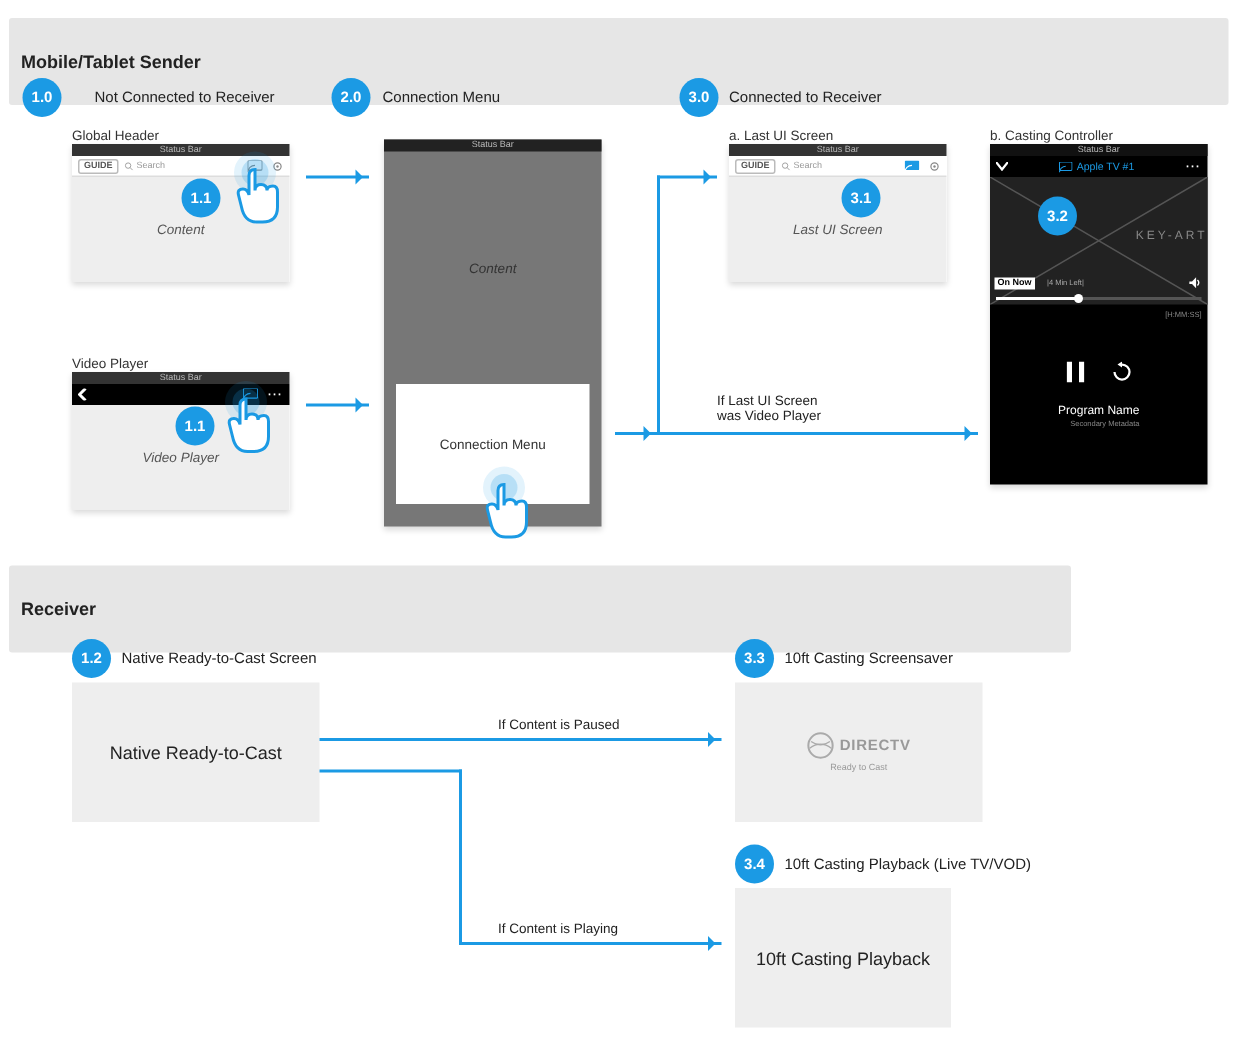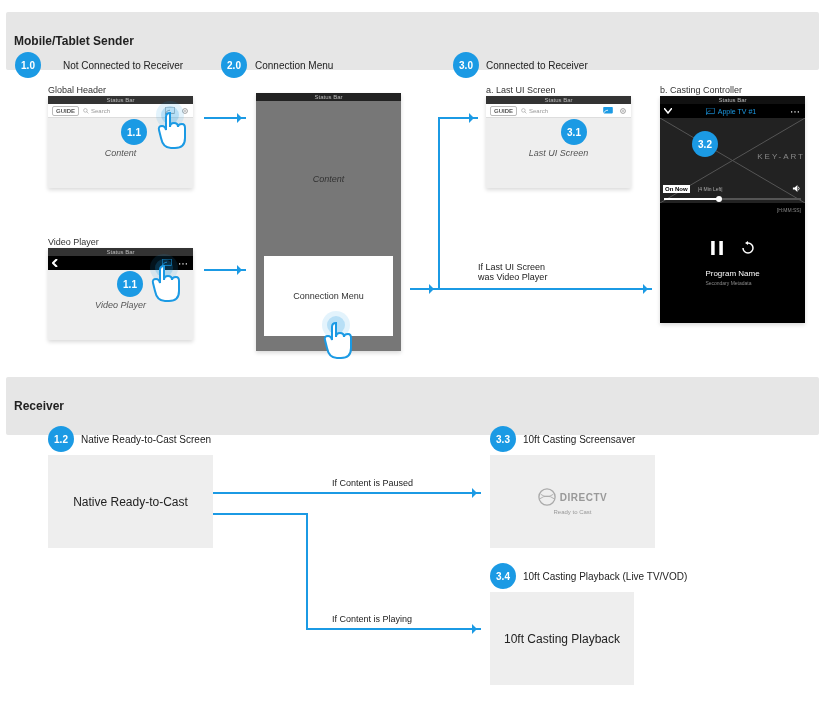--- a/index.html
+++ b/index.html
@@ -192,21 +192,21 @@
       <div style="display:flex;gap:18px;align-items:center">
         <svg width="12" height="14" viewBox="0 0 10 12">
             <rect x="0" y="0" width="3" height="12" fill="#fff"></rect>
             <rect x="7" y="0" width="3" height="12" fill="#fff"></rect>
           </svg>
         <svg width="14" height="14" viewBox="0 0 14 14">
             <path d="M7 2 A5 5 0 1 1 2 7" fill="none" stroke="#fff" stroke-width="1.5"></path>
             <path d="M7 0 l-3 2 l3 2z" fill="#fff"></path>
           </svg>
       </div>
-      <div style="text-align:left">
+      <div style="text-align:right">
         <div style="color:#fff;font-size:8px">Program Name</div>
         <div style="color:#888;font-size:5px;margin-top:2px">Secondary Metadata</div>
       </div>
     </div>
   </div>
   <div class="badge" style="left:692px;top:131px">3.2</div>
 
   <div class="arrow" style="left:204px;top:117px;width:42px"></div>
   <div class="arrow" style="left:204px;top:269px;width:42px"></div>
 
@@ -214,21 +214,21 @@
   <div class="arrow" style="left:410px;top:288px;width:28px">
       <style></style>
     </div>
   <div style="position:absolute;left:410px;top:288px;width:30px;height:2px;background:#1B9AE4"></div>
   <div class="arrow" style="left:438px;top:117px;width:40px"></div>
 
   <div class="arrow" style="left:438px;top:288px;width:214px"></div>
   <div class="small-label" style="left:478px;top:262px;white-space:pre;font-size:9px">If Last UI Screen
 was Video Player</div>
 
-  <div class="section-bar" style="left:6px;top:377px;width:813px">Receiver</div>
+  <div class="section-bar" style="left:6px;top:377px;width:708px">Receiver</div>
 
   <div class="badge" style="left:48px;top:426px">1.2</div>
   <div class="small-label" style="left:81px;top:434px">Native Ready-to-Cast Screen</div>
 
   <div style="position:absolute;left:48px;top:455px;width:165px;height:93px;background:#eee;display:flex;align-items:center;justify-content:center;font-size:12px">Native Ready-to-Cast</div>
 
   <div class="badge" style="left:490px;top:426px">3.3</div>
   <div class="small-label" style="left:523px;top:434px">10ft Casting Screensaver</div>
 
   <div style="position:absolute;left:490px;top:455px;width:165px;height:93px;background:#eee;display:flex;align-items:center;justify-content:center">

